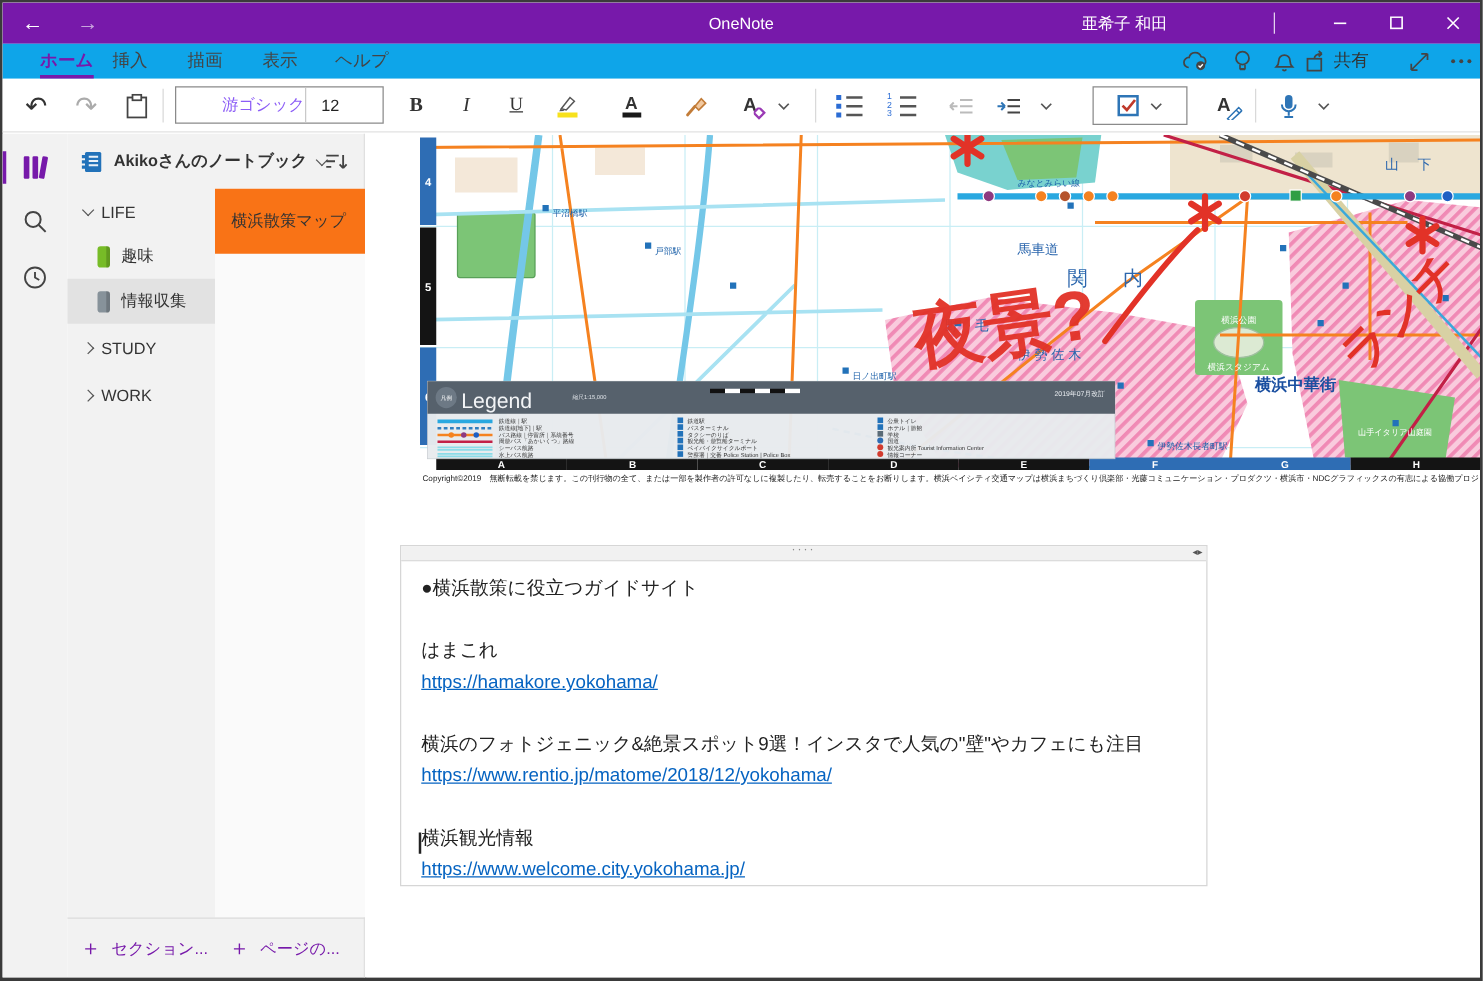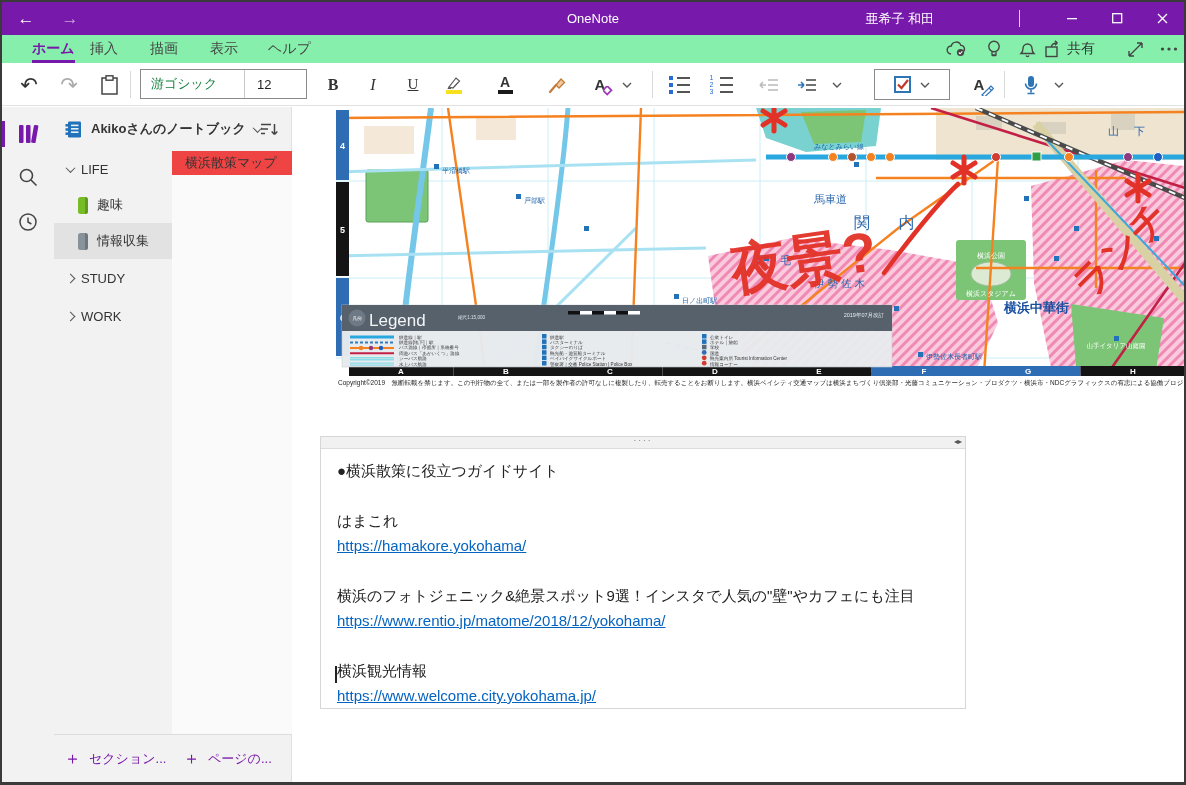--- a/index.html
+++ b/index.html
@@ -12,35 +12,35 @@
   .titlebar { position:absolute; left:0; top:0; right:0; height:33px; background:#7719AA; color:#fff; }
   .titlebar .navarrow { position:absolute; top:0; width:36px; height:33px; display:flex; align-items:center; justify-content:center; font-size:17px; color:#fff; }
   .titlebar .fwd { opacity:.6; }
   .app-title { position:absolute; left:0; right:0; top:0; height:33px; display:flex; align-items:center; justify-content:center; font-size:13px; }
   .user-name { position:absolute; right:250px; top:0; height:33px; display:flex; align-items:center; font-size:13px; }
   .tb-sep { position:absolute; left:1017px; top:8px; width:1px; height:17px; background:rgba(255,255,255,.8); }
   .capbtn { position:absolute; top:0; width:45px; height:33px; display:flex; align-items:center; justify-content:center; }
   .capbtn svg { display:block; }
 
   
-  .menubar { position:absolute; left:0; top:33px; right:0; height:28px; background:#86efac; }
+  .menubar { position:absolute; left:0; top:33px; right:0; height:28px; background:#0ea5e9; }
   .mtab { position:absolute; top:0; height:28px; display:flex; align-items:center; font-size:14px; color:#444; }
   .mtab.active { color:#7719AA; font-weight:bold; }
   .mtab.active::after { content:""; position:absolute; left:0; right:0; bottom:0; height:3px; background:#7719AA; }
   .micon { position:absolute; top:2px; width:30px; height:24px; display:flex; align-items:center; justify-content:center; color:#444; }
   .share-wrap { position:absolute; top:2px; left:1042px; height:24px; display:flex; align-items:center; gap:4px; color:#333; font-size:14px; }
 
   
   .ribbon { position:absolute; left:0; top:61px; right:0; height:43px; background:#fff; border-bottom:1px solid #e2e2e2; }
   .rbtn { position:absolute; top:5px; height:33px; width:34px; display:flex; align-items:center; justify-content:center; color:#333; }
   .rsep { position:absolute; top:8px; width:1px; height:27px; background:#d9d9d9; }
   .u-undo { font-size:21px; color:#333; font-family:"DejaVu Sans",sans-serif; }
   .u-redo { font-size:21px; color:#ababab; font-family:"DejaVu Sans",sans-serif; }
   .fontbox { position:absolute; left:138px; top:6px; width:167px; height:30px; border:1px solid #8a8a8a; background:#fff; display:flex; align-items:center; }
-  .fontname { flex:1; padding-left:10px; font-size:13px; color:#15803d; }
+  .fontname { flex:1; padding-left:10px; font-size:13px; color:#8b5cf6;text-align:right; }
   .fontsize { width:62px; border-left:1px solid #c9c9c9; height:100%; display:flex; align-items:center; padding-left:12px; font-size:13px; color:#222; }
   .bolder { font-weight:bold; font-size:16px; font-family:"Liberation Serif","DejaVu Serif",serif; }
   .ital { font-style:italic; font-size:16px; font-family:"Liberation Serif","DejaVu Serif",serif; }
   .undl { text-decoration:underline; font-size:15px; font-family:"Liberation Serif","DejaVu Serif",serif; }
   .a-stack { display:flex; flex-direction:column; align-items:center; line-height:1; }
   .a-stack .A { font-size:14px; font-weight:bold; color:#333; }
   .bar-yellow { width:16px; height:4px; background:#F7E11C; margin-top:1px; }
   .bar-black { width:15px; height:4px; background:#1a1a1a; margin-top:1px; }
   .todo-btn { position:absolute; left:872px; top:6px; width:76px; height:31px; border:1px solid #8a8a8a; background:#fff; display:flex; align-items:center; justify-content:center; gap:9px; }
   .todo-check { width:17px; height:17px; border:2px solid #2E75B6; display:flex; align-items:center; justify-content:center; }
@@ -62,21 +62,21 @@
   .pages-pane { position:absolute; left:118px; top:44px; width:120px; bottom:48px; background:#fafafa; }
   .srow { position:relative; height:36px; display:flex; align-items:center; font-size:13px; color:#333; }
   .srow.group { padding-left:13px; gap:7px; }
   .srow.section { padding-left:24px; gap:9px; }
   .srow.selected { background:#e2e2e2; }
   .chev { width:7px; height:7px; border-right:1.6px solid #555; border-bottom:1.6px solid #555; display:inline-block; }
   .chev.down { transform:rotate(45deg) translate(-1px,-1px); }
   .chev.right { transform:rotate(-45deg); }
   .spine { width:10px; height:17px; border-radius:2.5px; position:relative; }
   .spine::after { content:""; position:absolute; right:0; top:0; bottom:0; width:3px; background:rgba(0,0,0,.18); border-radius:0 2.5px 2.5px 0; }
-  .page-tab { height:24px; background:#ef4444; display:flex; align-items:center; padding-left:13px; font-size:13px; color:#333; }
+  .page-tab { height:52px; background:#f97316; display:flex; align-items:center; padding-left:13px; font-size:13px; color:#333; }
   .sb-footer { position:absolute; left:0; bottom:0; width:238px; height:48px; border-top:1px solid #dcdcdc; display:flex; }
   .addbtn { flex:1; display:flex; align-items:center; padding-left:10px; gap:8px; color:#7719AA; font-size:13px; }
   .addbtn .plus { font-size:17px; font-weight:normal; }
 
   
   .canvas { position:absolute; left:291px; top:0; right:0; bottom:0; background:#fff; overflow:hidden; }
   .map-wrap { position:absolute; left:43px; top:1px; width:849px; height:268px; }
   .map-copyright { position:absolute; left:45px; top:272px; width:845px; font-size:6.5px; color:#222; white-space:nowrap; overflow:hidden; }
   .cliprow { position:absolute; left:42px; top:282px; font-size:14.5px; color:#222; display:flex; gap:6px; }
   a.lnk, .lnk { color:#0563C1; text-decoration:underline; cursor:pointer; }

